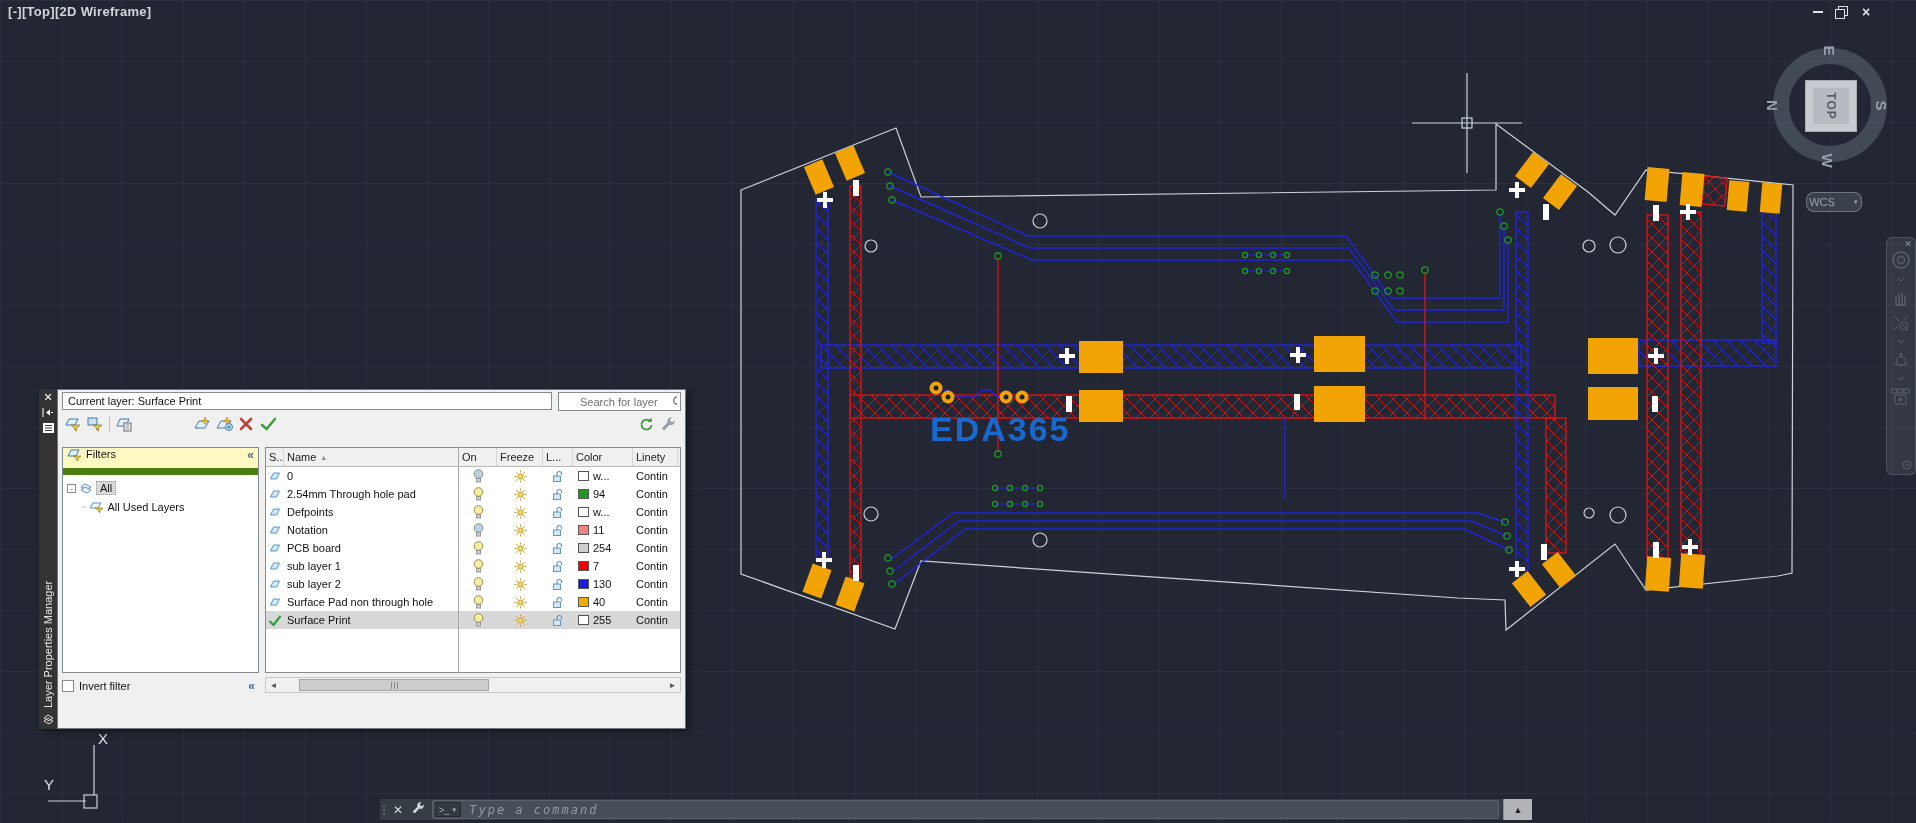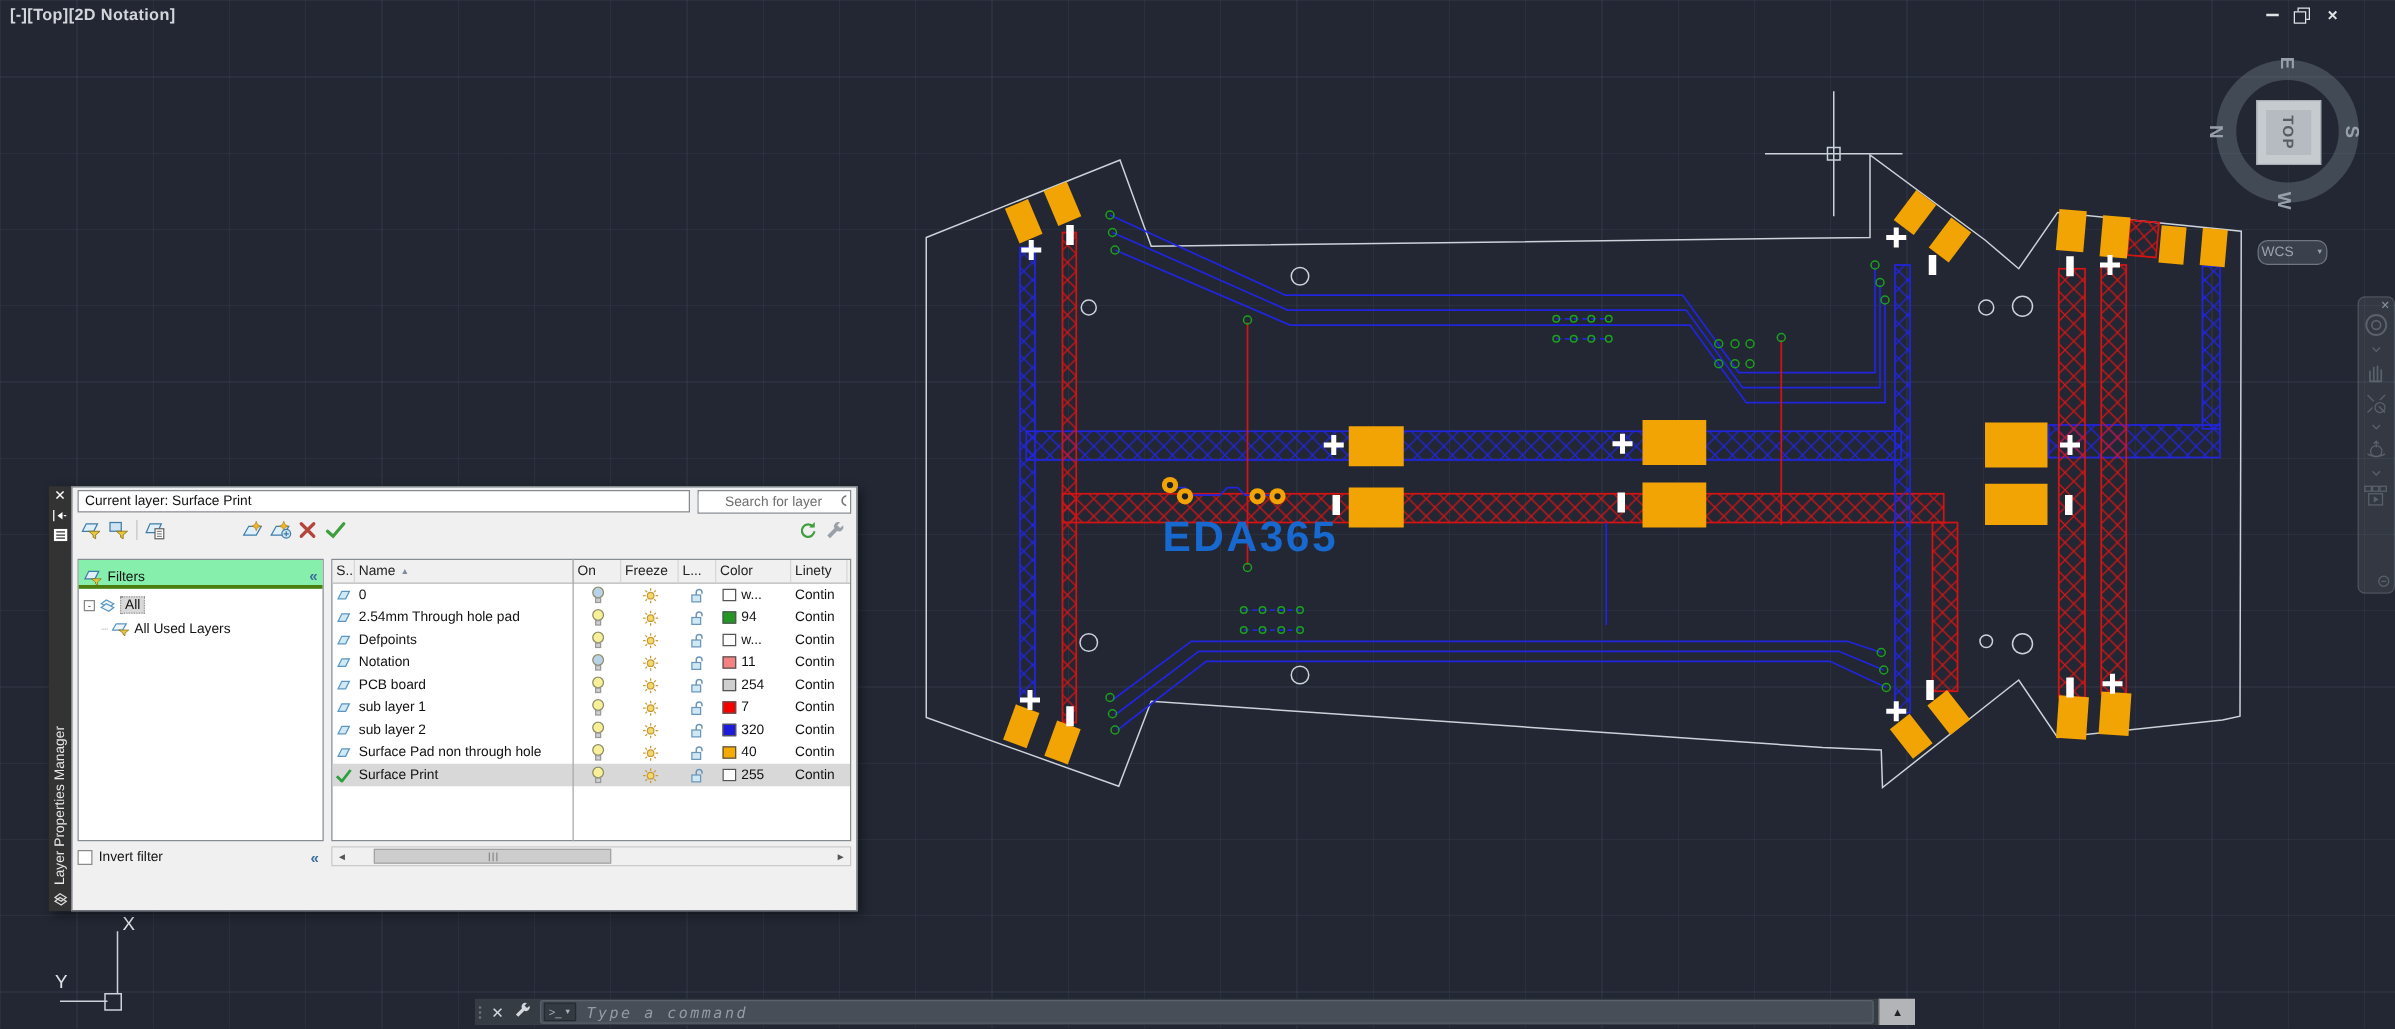--- a/index.html
+++ b/index.html
@@ -55,21 +55,21 @@
   .inset{background:#fff;border:1px solid #868b90;box-sizing:border-box}
   #cur-layer{left:4px;top:2px;width:490px;height:18px;display:flex;align-items:center;padding-left:5px}
   #search-box{left:500px;top:2px;width:123px;height:19px;display:flex;align-items:center}
   #search-box input{flex:1;border:none;outline:none;font-size:11px;padding-left:21px;width:90px;
      font-family:"Liberation Sans",sans-serif;color:#333}
   #search-box input::placeholder{color:#6f6f6f}
   #ptoolbar{left:0;top:23px;width:100%;height:21px;display:flex;align-items:center}
   .tbi{width:22px;height:20px;display:flex;align-items:center;justify-content:center}
   .tbsep{width:1px;height:16px;background:#c4c4c4;margin:0 3px}
   #filters-box{left:4px;top:57px;width:197px;height:226px}
-  #filters-box .fhdr{height:20px;background:#86efac;border-bottom:3px solid #4d7c0f;display:flex;align-items:flex-end;padding:0 4px;gap:4px}
+  #filters-box .fhdr{height:20px;background:#fef9c3;border-bottom:7px solid #4d7c0f;display:flex;align-items:flex-start;padding:0 4px;gap:4px}
   .chev{color:#3f6e9e;font-weight:bold;font-size:12px;margin-left:auto}
   .treerow{display:flex;align-items:center;gap:3px;height:16px;margin-top:3px}
   .tsel{background:#d9d9d9;border:1px dotted #9a9a9a;padding:0 3px}
   .exp{width:9px;height:9px;border:1px solid #888;background:#fff;font-size:8px;line-height:7px;text-align:center;color:#444;box-sizing:border-box}
   .dot{color:#999;font-size:9px}
   #grid-box{left:207px;top:57px;width:416px;height:226px;overflow:hidden}
   .hrow{display:flex;background:#f0f0f0;border-bottom:1px solid #b9b9b9;height:18px}
   .hc{font-size:11px;color:#222;border-right:1px solid #d6d6d6;display:inline-flex;align-items:center;padding-left:3px;box-sizing:border-box}
   .sort{font-style:normal;font-size:7px;color:#7d8b99;margin-left:4px}
   .lrow{display:flex;height:18px;align-items:center}
@@ -286,21 +286,21 @@
 
   <g>
     <path class="wl" stroke-width="1.6" d="M66,745V795M20,801H58"></path>
     <rect class="wl" stroke-width="1.6" x="56" y="795" width="13" height="13"></rect>
     <text class="ucst" x="70" y="744">X</text>
     <text class="ucst" x="16" y="790">Y</text>
   </g>
 </svg>
 </div>
 
-<div class="abs" id="vp-label">[-][Top][2D Notation]</div>
+<div class="abs" id="vp-label">[-][Top][2D Wireframe]</div>
 
 <div class="abs" style="left:1810px;top:4px;display:flex;gap:8px">
   <div class="winbtn">
       <span style="width:10px;height:2px;background:#dfe3e8"></span>
     </div>
   <div class="winbtn" style="position:relative">
     <span style="position:absolute;left:4px;top:2px;width:8px;height:8px;border:1.5px solid #dfe3e8"></span>
     <span style="position:absolute;left:1px;top:5px;width:8px;height:8px;border:1.5px solid #dfe3e8;background:#222733"></span>
   </div>
   <div class="winbtn" style="color:#dfe3e8;font-size:14px;font-weight:bold">×</div>
@@ -707,21 +707,21 @@
               </svg>
             </span>
             <span class="c clk">
               <svg width="12" height="13">
                 <path d="M5 6V3.8a2.3 2.3 0 0 1 4.6 0V5" fill="none" stroke="#6b96ba" stroke-width="1.2"></path>
                 <rect x="1.5" y="6" width="7" height="5.5" fill="#cfe8f5" stroke="#6b96ba"></rect>
               </svg>
             </span>
             <span class="c cco">
               <span class="sw" style="background:#1b1bd9"></span>
-              <span>320</span>
+              <span>130</span>
             </span>
             <span class="c clt">Contin</span>
           </div>
           <div class="lrow">
             <span class="c cs">
               <svg width="14" height="10">
                 <path d="M2.5 8L5.5 2h6L8.5 8z" fill="#cfe9f7" stroke="#5b96c2"></path>
               </svg>
             </span>
             <span class="c cn">Surface Pad non through hole</span>

